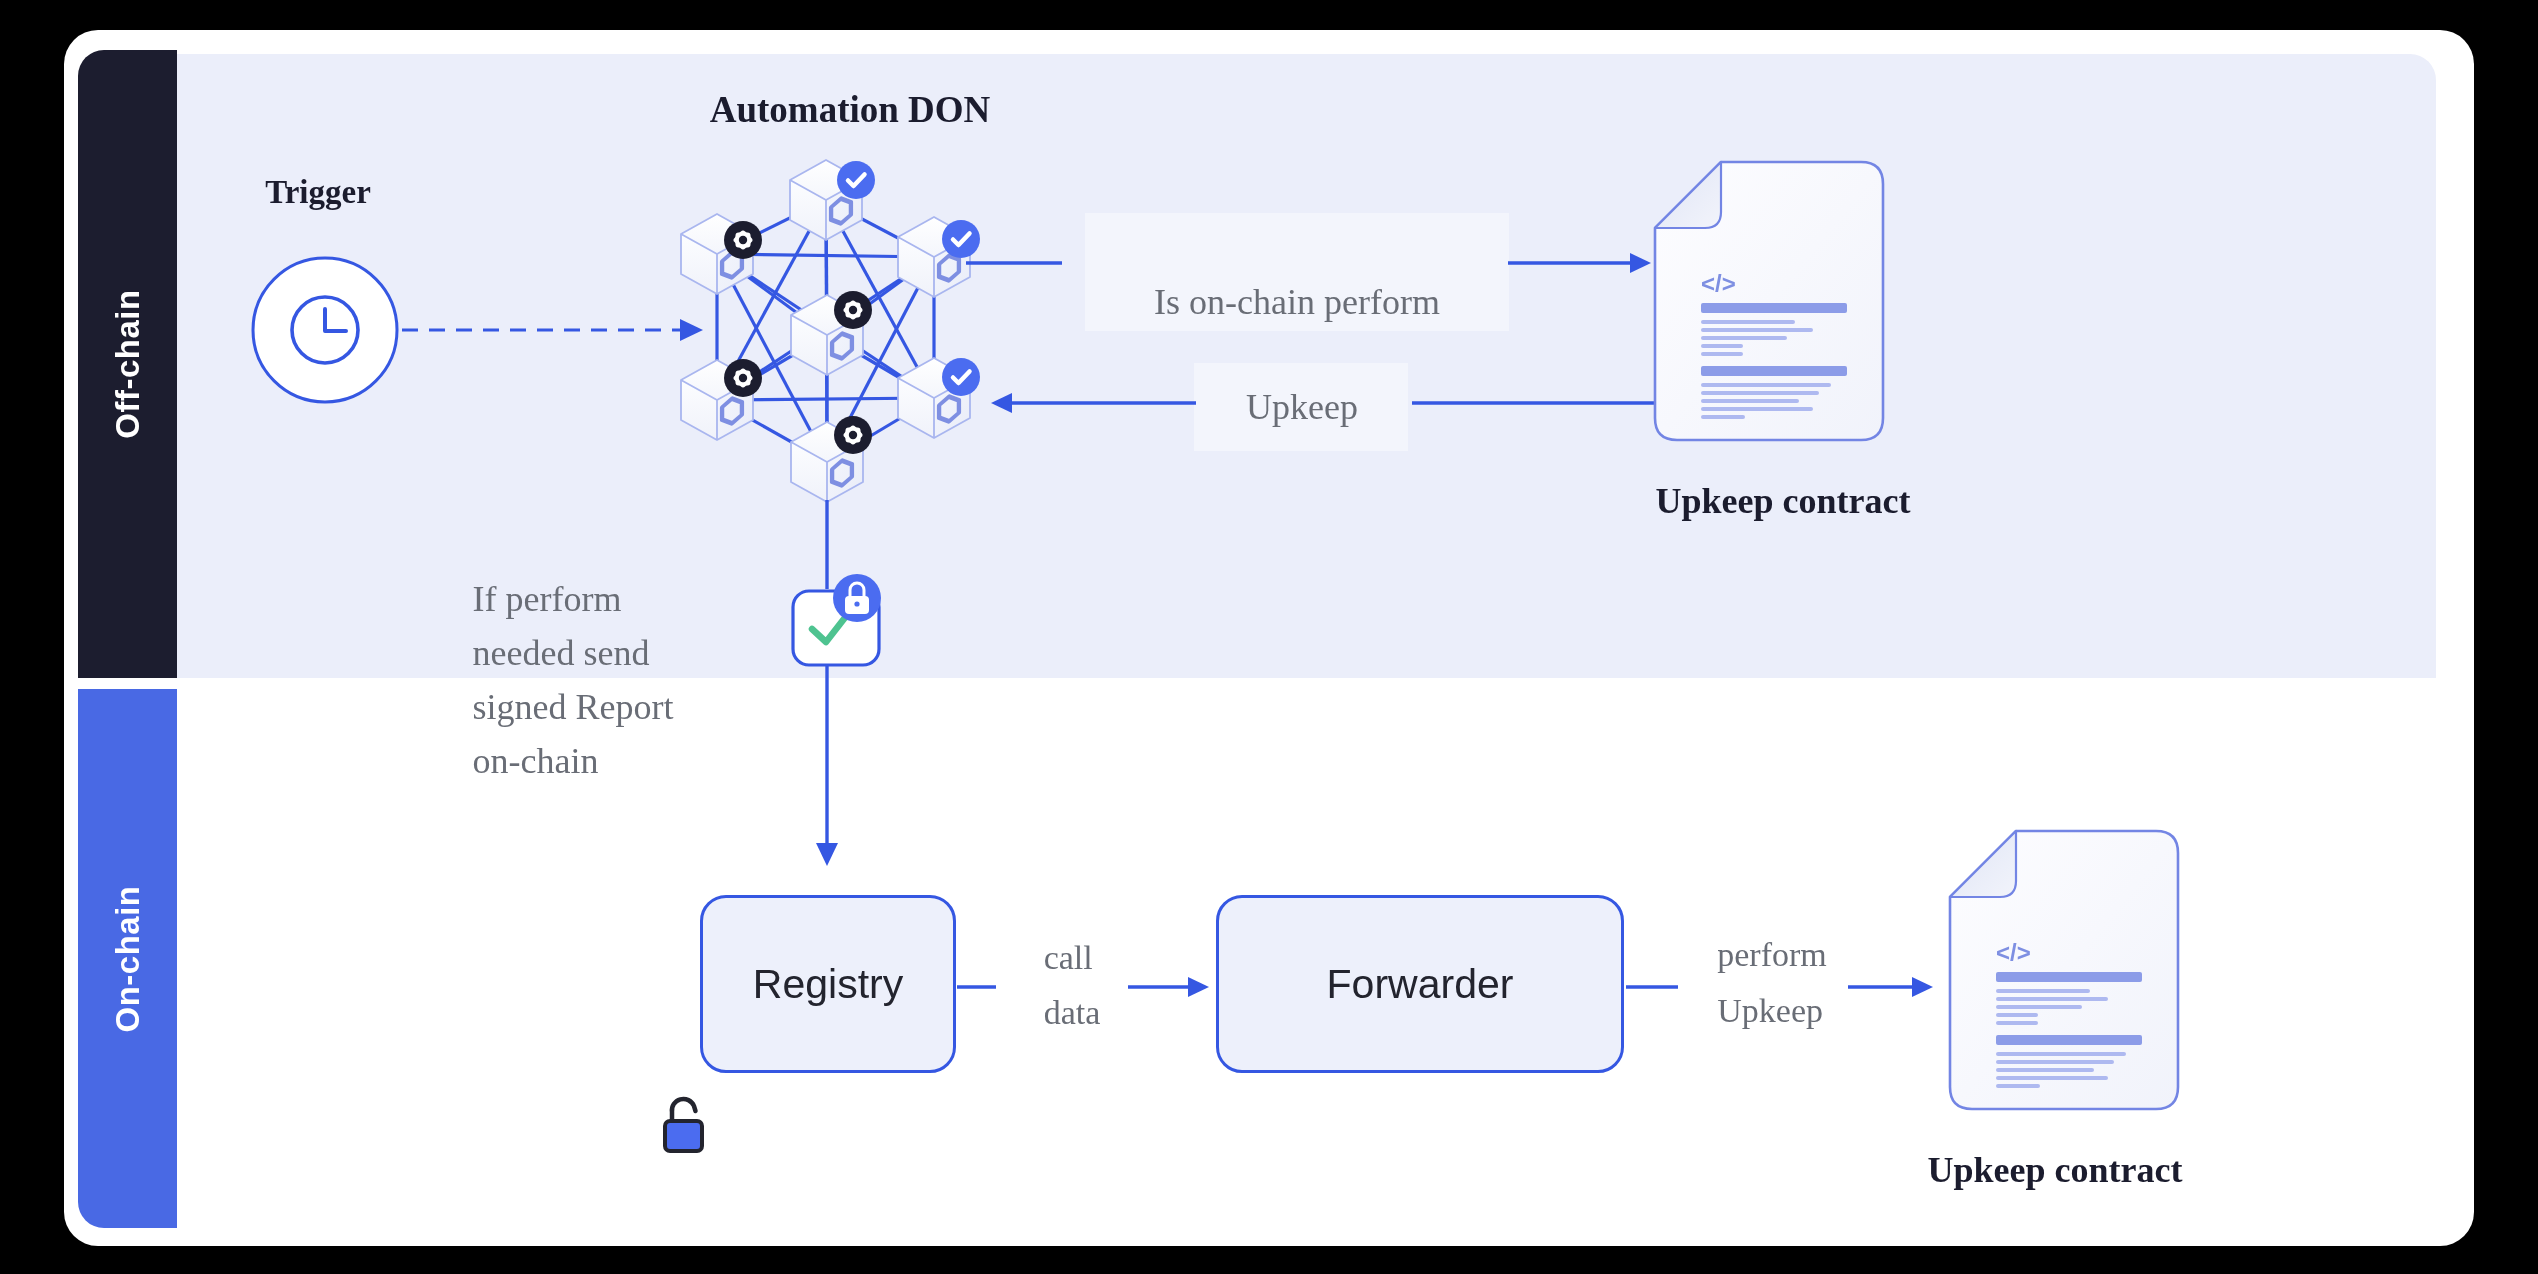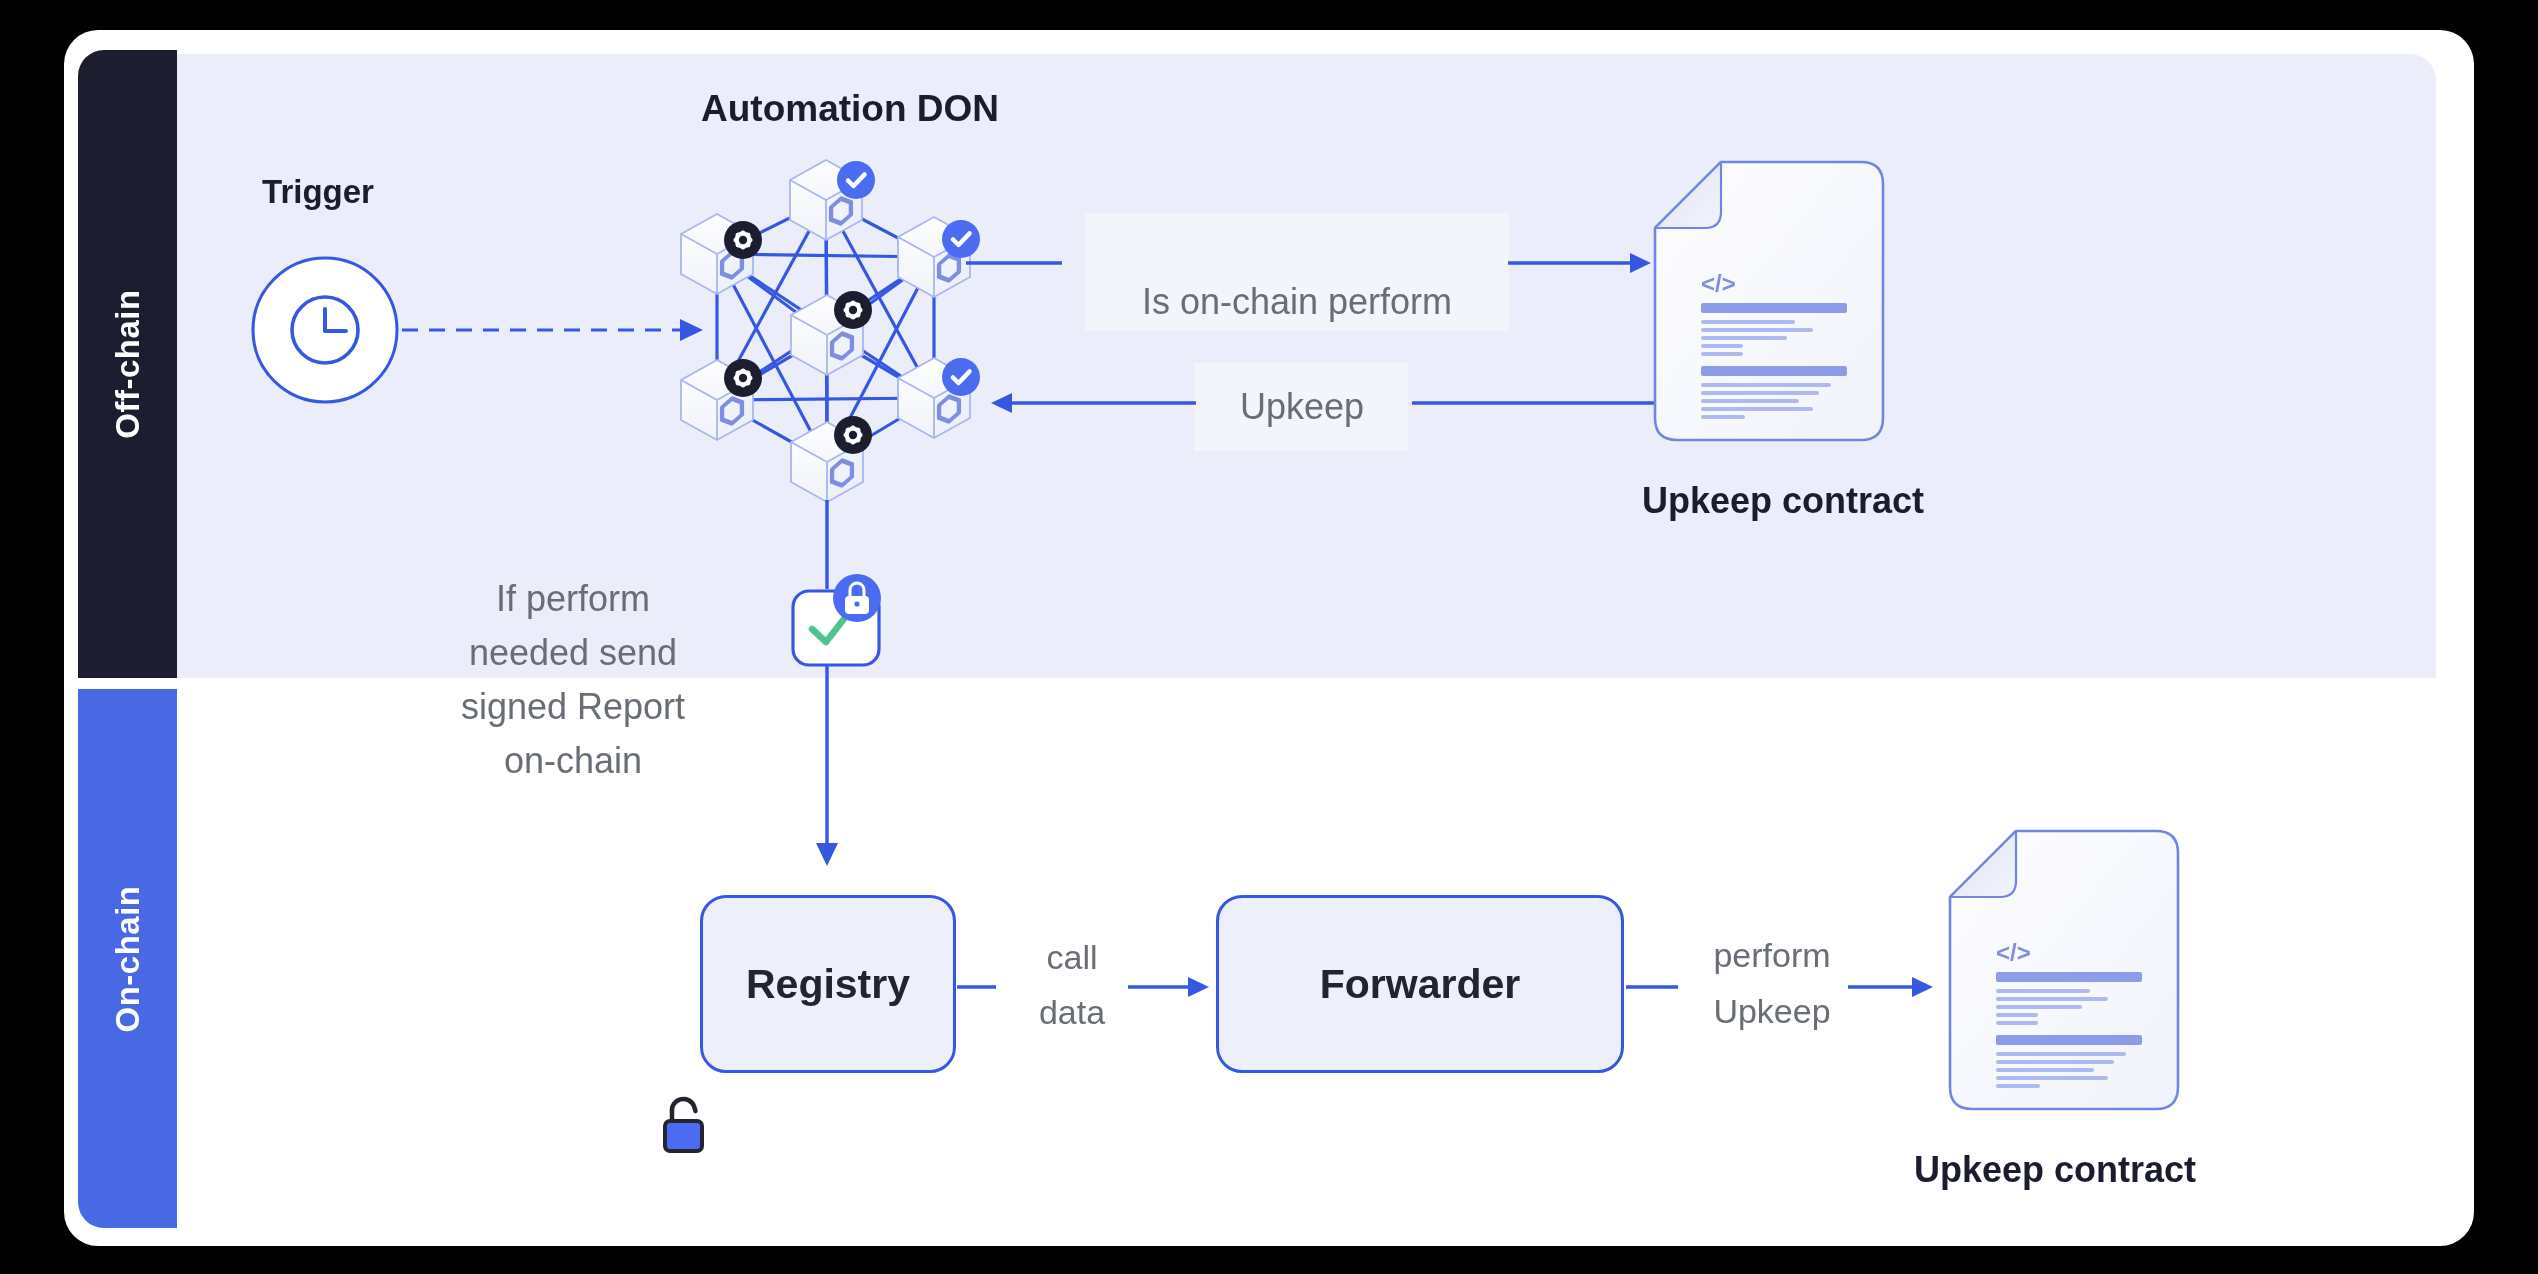--- a/index.html
+++ b/index.html
@@ -8,27 +8,27 @@
          font-family:"Liberation Sans", sans-serif;}
   .card{position:absolute;left:64px;top:30px;width:2410px;height:1216px;background:var(--card);border-radius:34px;}
   .band{position:absolute;left:177px;top:54px;width:2259px;height:624px;background:var(--lavender);border-radius:0 26px 0 0;}
   .tab{position:absolute;left:78px;width:99px;}
   .tab-off{top:50px;height:628px;background:var(--dark);border-radius:26px 0 0 0;}
   .tab-on{top:689px;height:539px;background:var(--sidebar_blue);border-radius:0 0 0 26px;}
   .vlabel{position:absolute;left:50%;top:50%;transform:translate(-50%,-50%) rotate(-90deg);
           color:#fff;font-weight:700;font-size:33px;white-space:nowrap;letter-spacing:.5px;}
   .plate{position:absolute;background:var(--plate);}
   svg.overlay{position:absolute;left:0;top:0;width:2538px;height:1274px;}
-  .t{position:absolute;transform:translate(-50%,-50%);text-align:center;white-space:nowrap;}
+  .t{position:absolute;transform:translate(-50%,-50%);text-align:left;white-space:nowrap;font-family:Liberation Serif, serif;}
   .t span{display:block;}
   .h{color:var(--dark_text);font-weight:700;}
   .g{color:var(--gray_text);font-weight:400;font-size:36px;line-height:54px;}
   .node-box{position:absolute;background:var(--box_fill);border:3px solid var(--accent);border-radius:26px;
             display:flex;align-items:center;justify-content:center;box-sizing:border-box;}
-  .node-box .lbl{font-size:41px;color:var(--box_text);font-weight:700;}
+  .node-box .lbl{font-size:41px;color:var(--box_text);font-weight:400;}
   
   .edge{stroke:var(--accent);stroke-width:3.2;}
   .flow{stroke:var(--accent);stroke-width:3.4;fill:none;}
   .dash{stroke:var(--accent);stroke-width:3.2;stroke-dasharray:16 11;}
   .ah{fill:var(--accent);stroke:none;}
   .ring-outer{fill:#fff;stroke:var(--accent);stroke-width:3;}
   .ring-inner{fill:none;stroke:var(--accent);stroke-width:3.6;}
   .clock-hands{fill:none;stroke:var(--accent);stroke-width:4;stroke-linecap:round;stroke-linejoin:round;}
   .cube-outline{fill:none;stroke:var(--cube_edge);stroke-width:1.8;stroke-linejoin:round;}
   .cl-logo{fill:none;stroke:var(--logo);stroke-width:7;stroke-linejoin:round;}

